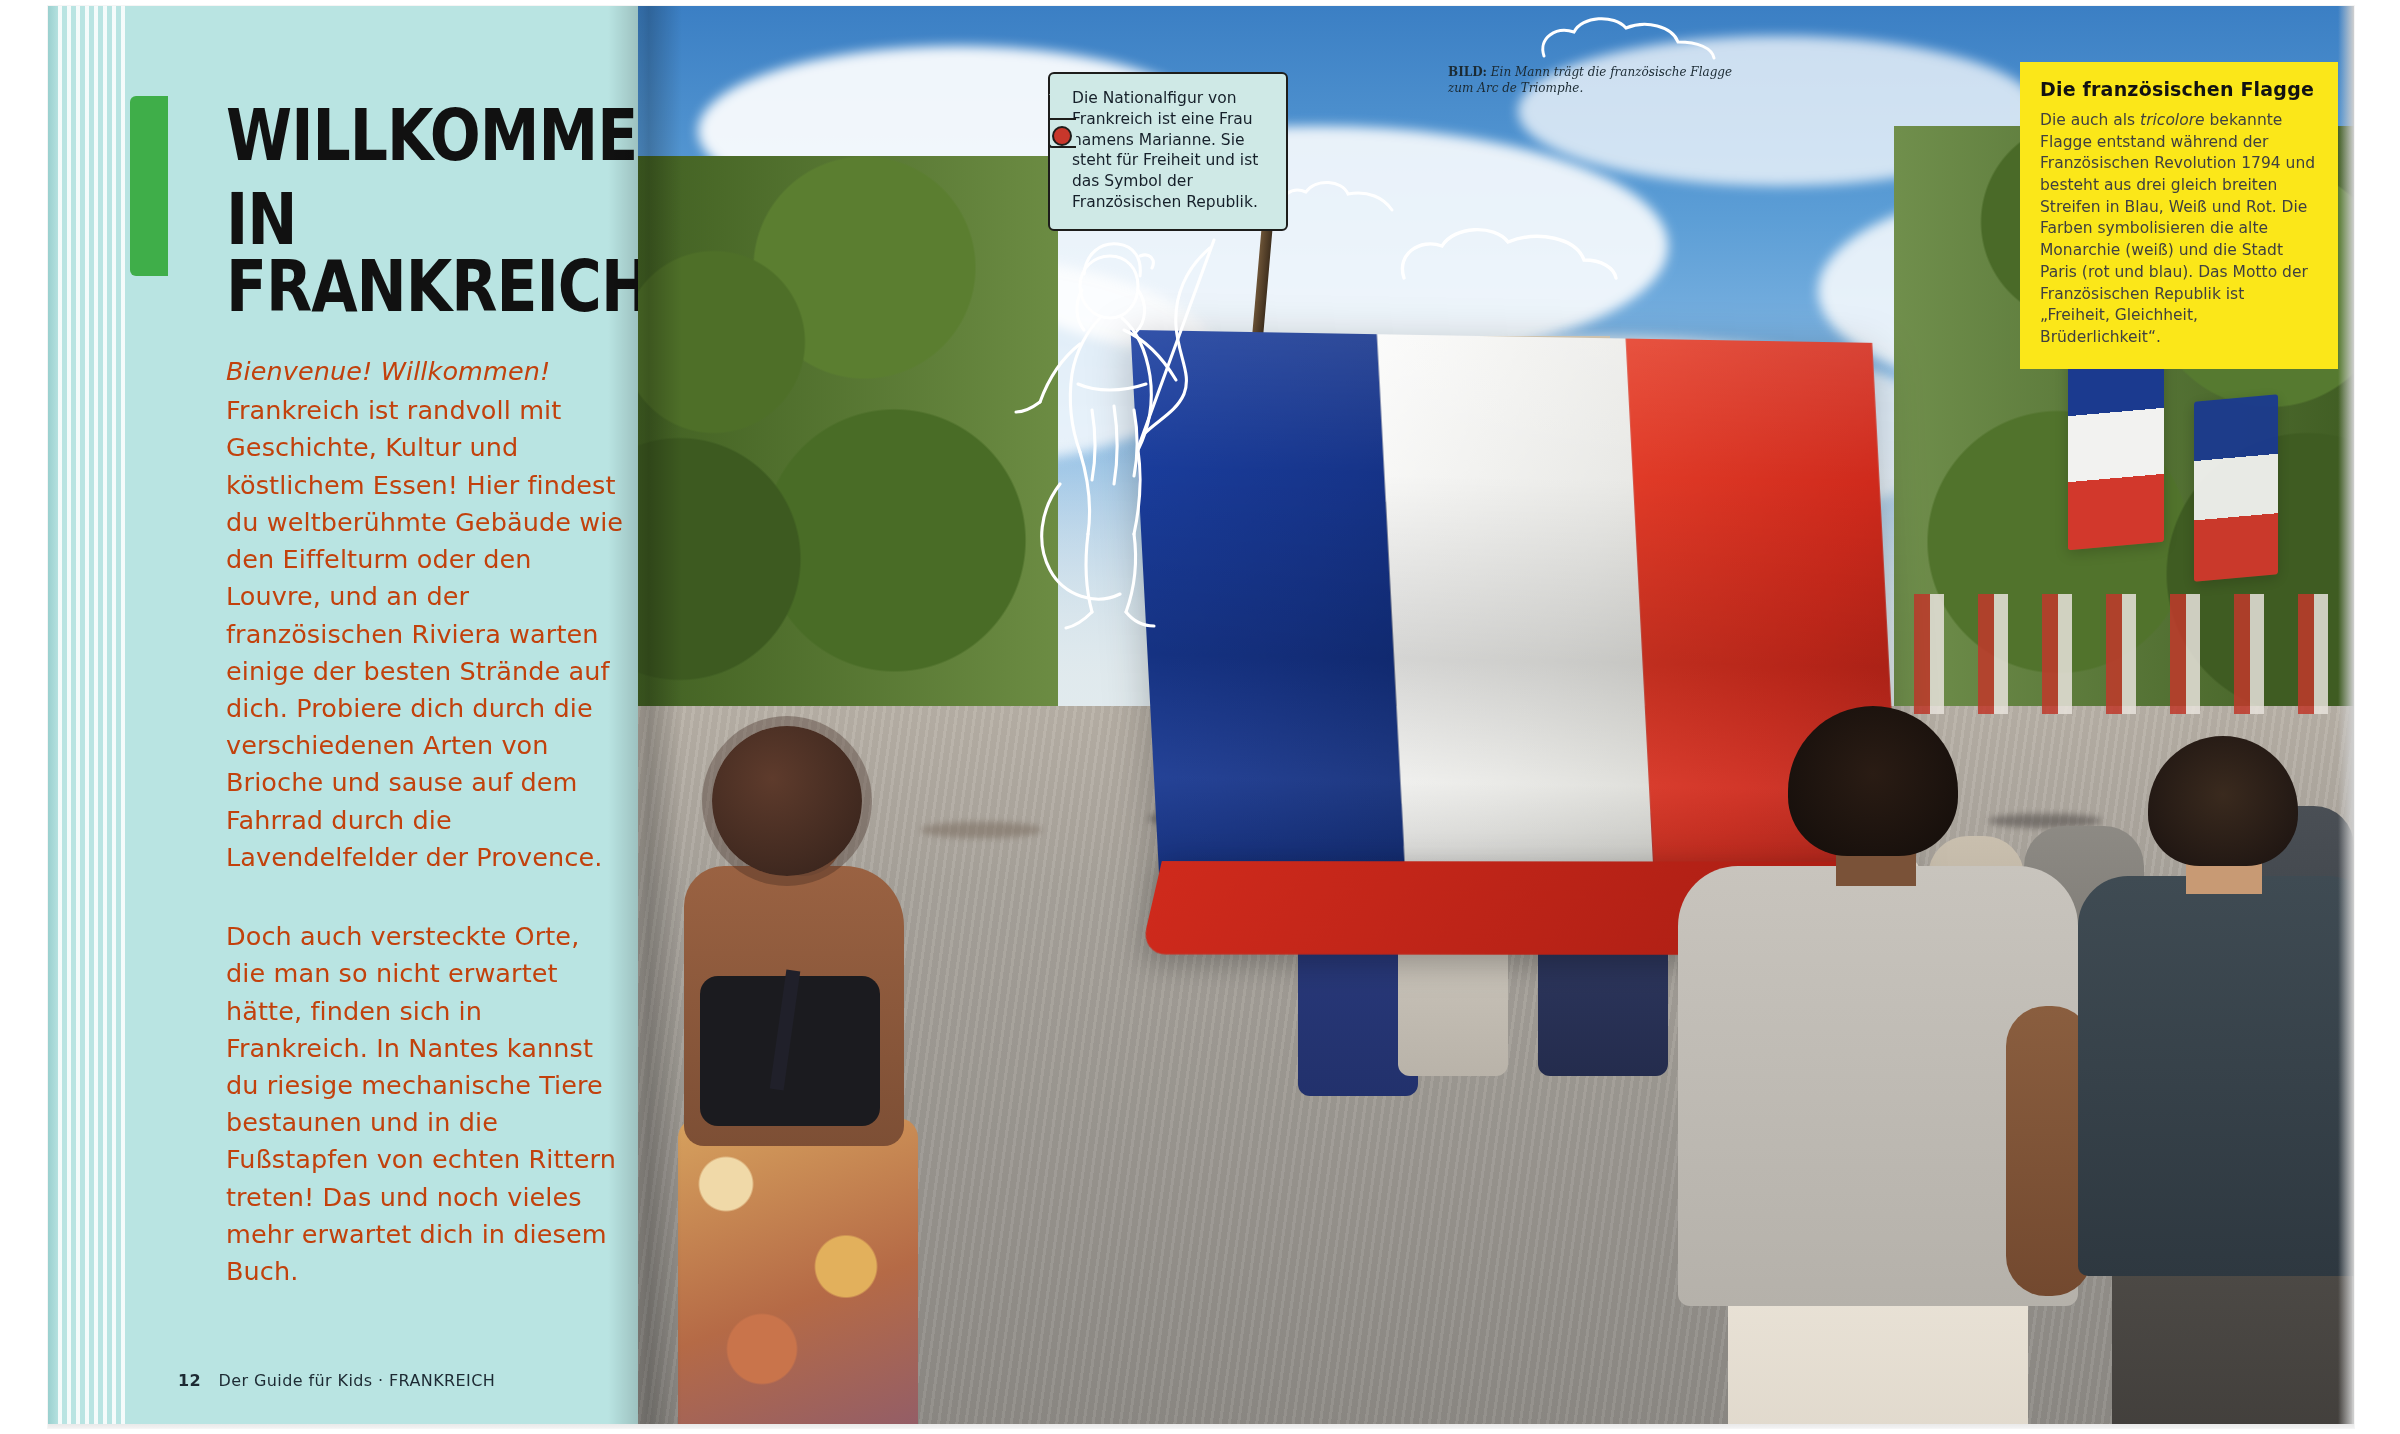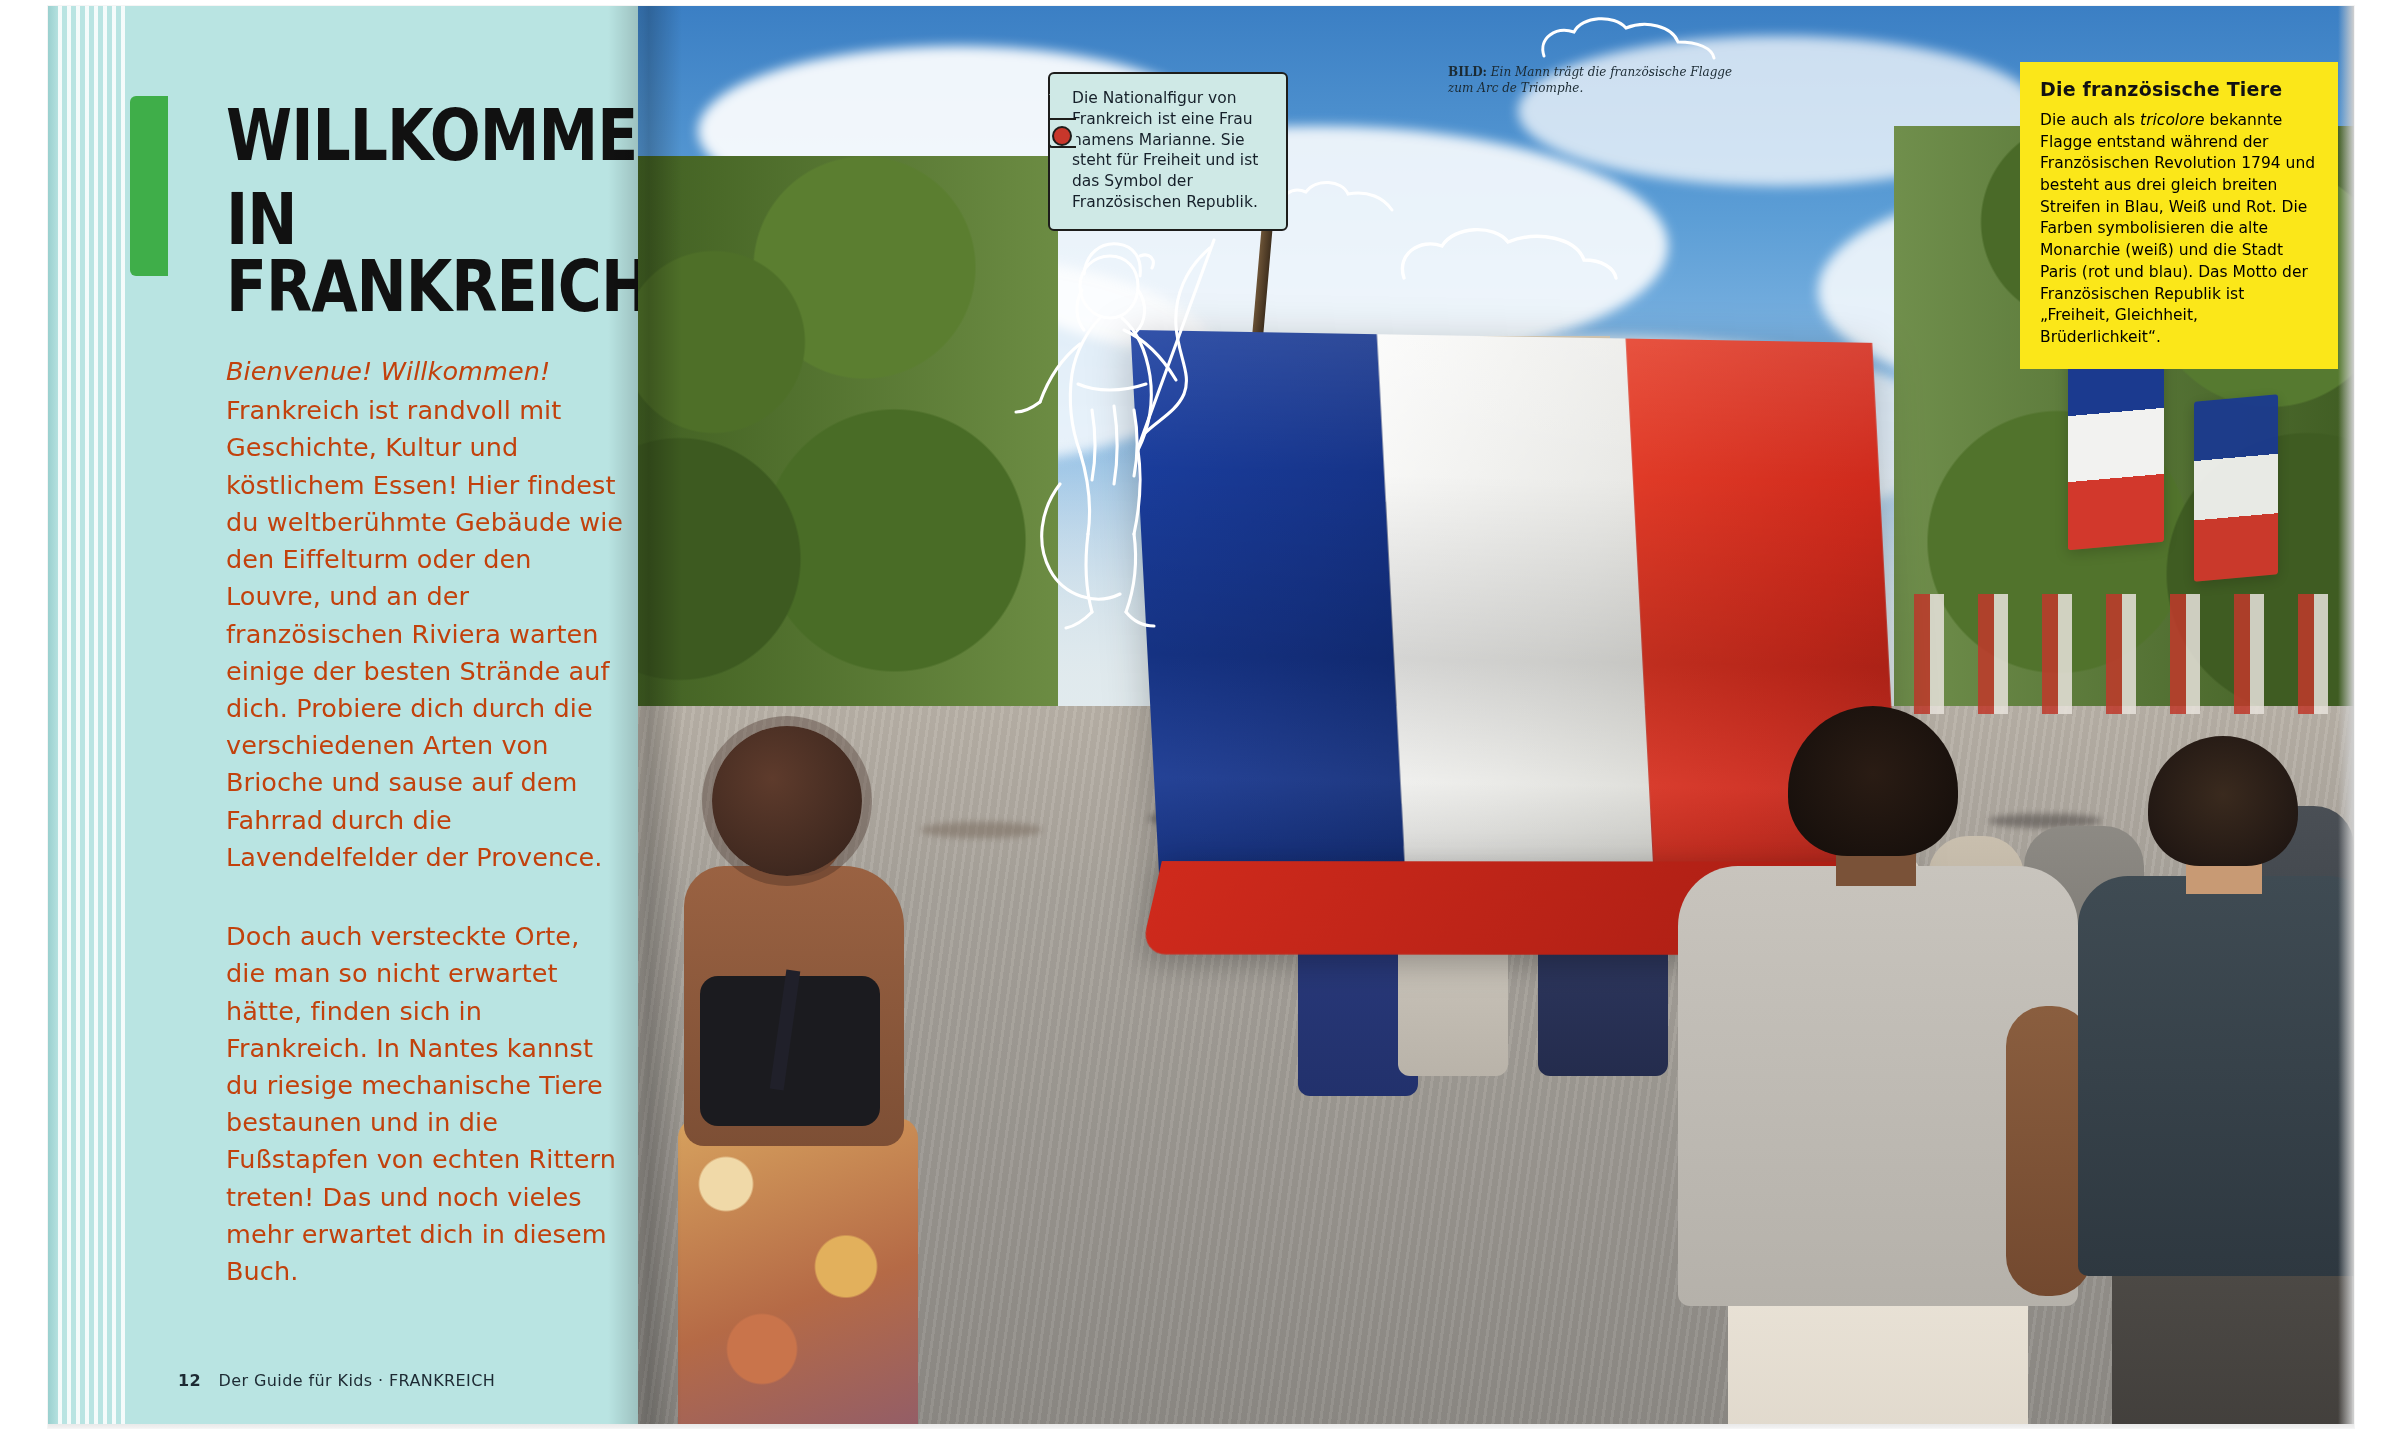--- a/index.html
+++ b/index.html
@@ -591,21 +591,21 @@
     font-weight: bold;
     font-size: 19px;
     color: #121212;
     letter-spacing: 0.2px;
   }
   .infobox p {
     margin: 0;
     font-family: "DejaVu Sans", sans-serif;
     font-size: 15.5px;
     line-height: 1.40;
-    color: #000000;
+    color: #404040;
   }
   .infobox .it { font-style: italic; }
 
   
   .gutter {
     position: absolute;
     left: 560px; top: 0;
     width: 74px; height: 1422px;
     background: linear-gradient(to right, rgba(0,0,0,0) 0%, rgba(0,0,0,0.18) 48%, rgba(0,0,0,0.22) 55%, rgba(0,0,0,0) 100%);
     pointer-events: none;
@@ -789,21 +789,21 @@
         <div class="dot"></div>
         <span>Die Nationalfigur von Frankreich ist eine Frau namens Marianne. Sie steht für Freiheit und ist das Symbol der Französischen Republik.</span>
       </div>
 
       <div class="caption">
         <b>BILD:</b>
         <span>Ein Mann trägt die französische Flagge zum Arc de Triomphe.</span>
       </div>
 
       <div class="infobox">
-        <h3>Die französische Tiere</h3>
+        <h3>Die französischen Flagge</h3>
         <p>
           <span>Die auch als </span><span class="it">tricolore</span><span> bekannte Flagge entstand während der Französischen Revolution 1794 und besteht aus drei gleich breiten Streifen in Blau, Weiß und Rot. Die Farben symbolisieren die alte Monarchie (weiß) und die Stadt Paris (rot und blau). Das Motto der Französischen Republik ist „Freiheit, Gleichheit, Brüderlichkeit“.</span>
         </p>
       </div>
 
     </div>
 
     <div class="gutter"></div>
     <div class="page-edge-right"></div>
     <div class="book-bottom-edge"></div>

